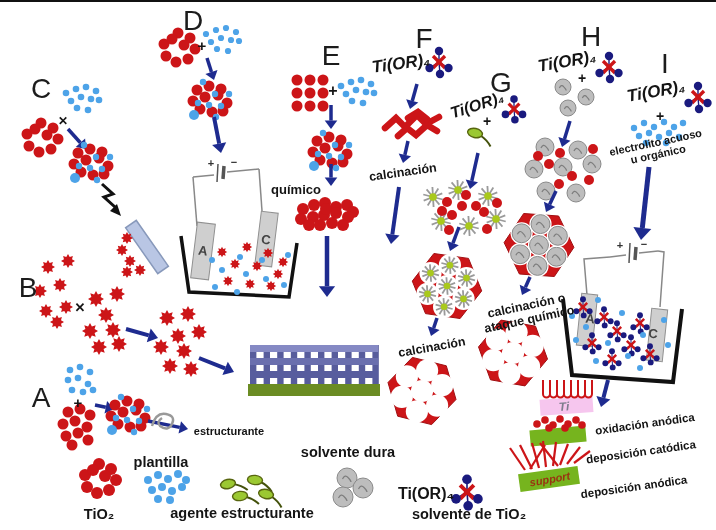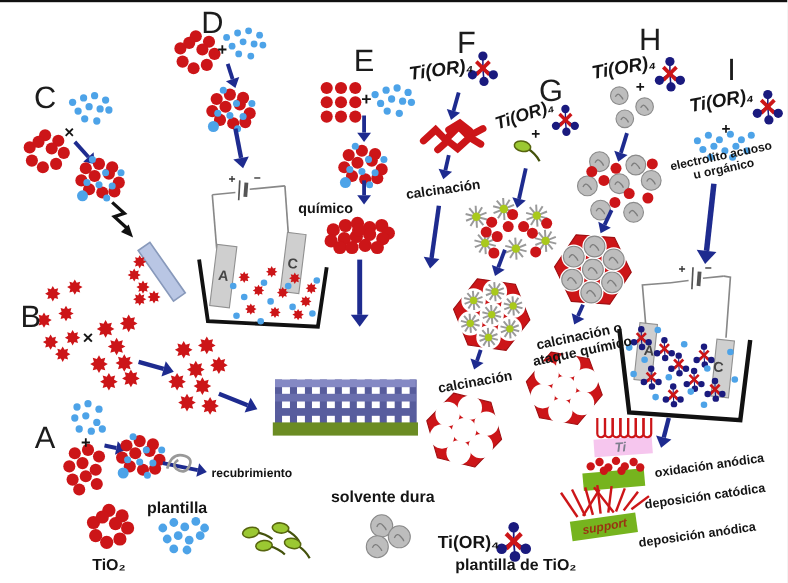--- a/index.html
+++ b/index.html
@@ -956,21 +956,21 @@
   <div class="t tior" style="left:656px;top:92px;--r:-10deg;font-size:17px">Ti(OR)₄</div>
 
   <div class="t" style="left:657px;top:149px;--r:-12deg;font-size:11px"><span>electrolito acuoso</span><br><span>u orgánico</span></div>
   <div class="t" style="left:296px;top:190px;font-size:13px">químico</div>
   <div class="t" style="left:403px;top:173px;--r:-8deg;font-size:12.5px">calcinación</div>
   <div class="t" style="left:432px;top:348px;--r:-10deg;font-size:12.5px">calcinación</div>
   <div class="t" style="left:528px;top:313px;--r:-12deg;font-size:12.5px"><span>calcinación o</span><br><span>ataque químico</span></div>
   <div class="t" style="left:645px;top:424px;--r:-8deg;font-size:11.5px">oxidación anódica</div>
   <div class="t" style="left:641px;top:452px;--r:-8deg;font-size:11.5px">deposición catódica</div>
   <div class="t" style="left:634px;top:487px;--r:-8deg;font-size:11.5px">deposición anódica</div>
-  <div class="t" style="left:229px;top:432px;font-size:11px">recubrimiento</div>
+  <div class="t" style="left:229px;top:432px;font-size:11px">estructurante</div>
   <div class="t support" style="left:550px;top:480px;--r:-10deg">support</div>
   <div class="t ti-sub" style="left:564px;top:407px;--r:-4deg">Ti</div>
 
   <div class="t sign" style="left:63px;top:121px;font-size:12px">✕</div>
   <div class="t sign" style="left:202px;top:46px;font-size:15px">+</div>
   <div class="t sign" style="left:333px;top:91px;font-size:16px">+</div>
   <div class="t sign" style="left:78px;top:403px;font-size:15px">+</div>
   <div class="t sign" style="left:80px;top:308px;font-size:13px">✕</div>
   <div class="t sign" style="left:487px;top:122px;font-size:14px">+</div>
   <div class="t sign" style="left:582px;top:79px;font-size:14px">+</div>
@@ -980,16 +980,17 @@
   <div class="t elec" style="left:266px;top:240px;--r:7deg">C</div>
   <div class="t elec" style="left:590px;top:319px;--r:6deg">A</div>
   <div class="t elec" style="left:653px;top:334px;--r:6deg">C</div>
   <div class="t batt" style="left:211px;top:164px">+</div>
   <div class="t batt" style="left:234px;top:163px">−</div>
   <div class="t batt" style="left:620px;top:246px">+</div>
   <div class="t batt" style="left:644px;top:245px">−</div>
 
   <div class="t" style="left:99px;top:515px;font-size:14.5px">TiO₂</div>
   <div class="t" style="left:161px;top:463px;font-size:14.5px">plantilla</div>
+  <div class="t" style="left:242px;top:514px;font-size:14.5px">agente estructurante</div>
   <div class="t" style="left:348px;top:453px;font-size:14.5px">solvente dura</div>
   <div class="t" style="left:426px;top:494px;font-size:16px">Ti(OR)₄</div>
-  <div class="t" style="left:469px;top:515px;font-size:14.5px">plantilla de TiO₂</div>
+  <div class="t" style="left:469px;top:515px;font-size:14.5px">solvente de TiO₂</div>
 </div>
 
 </body></html>

